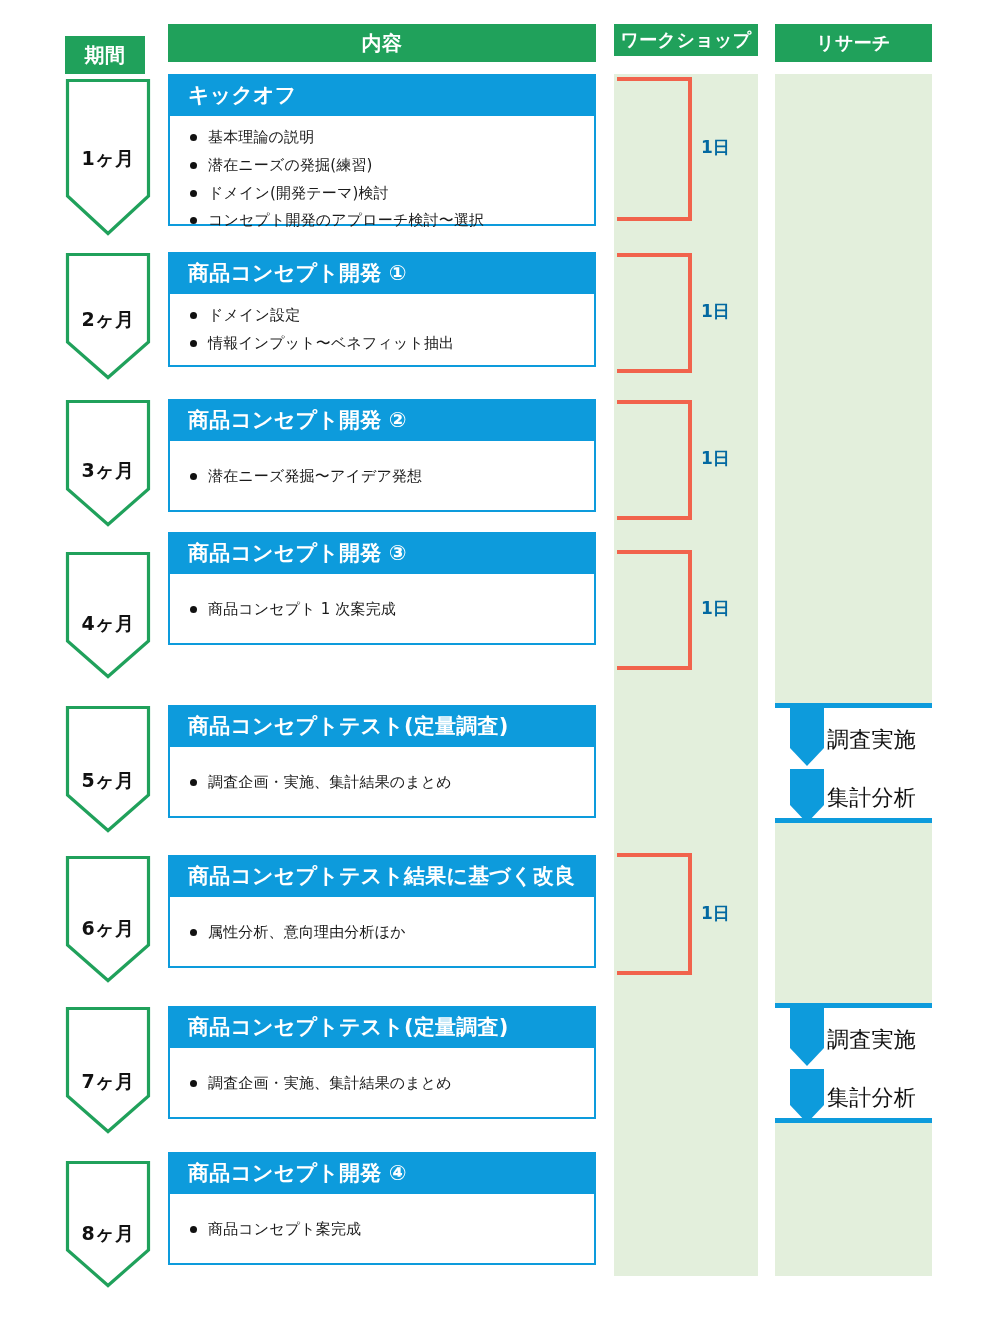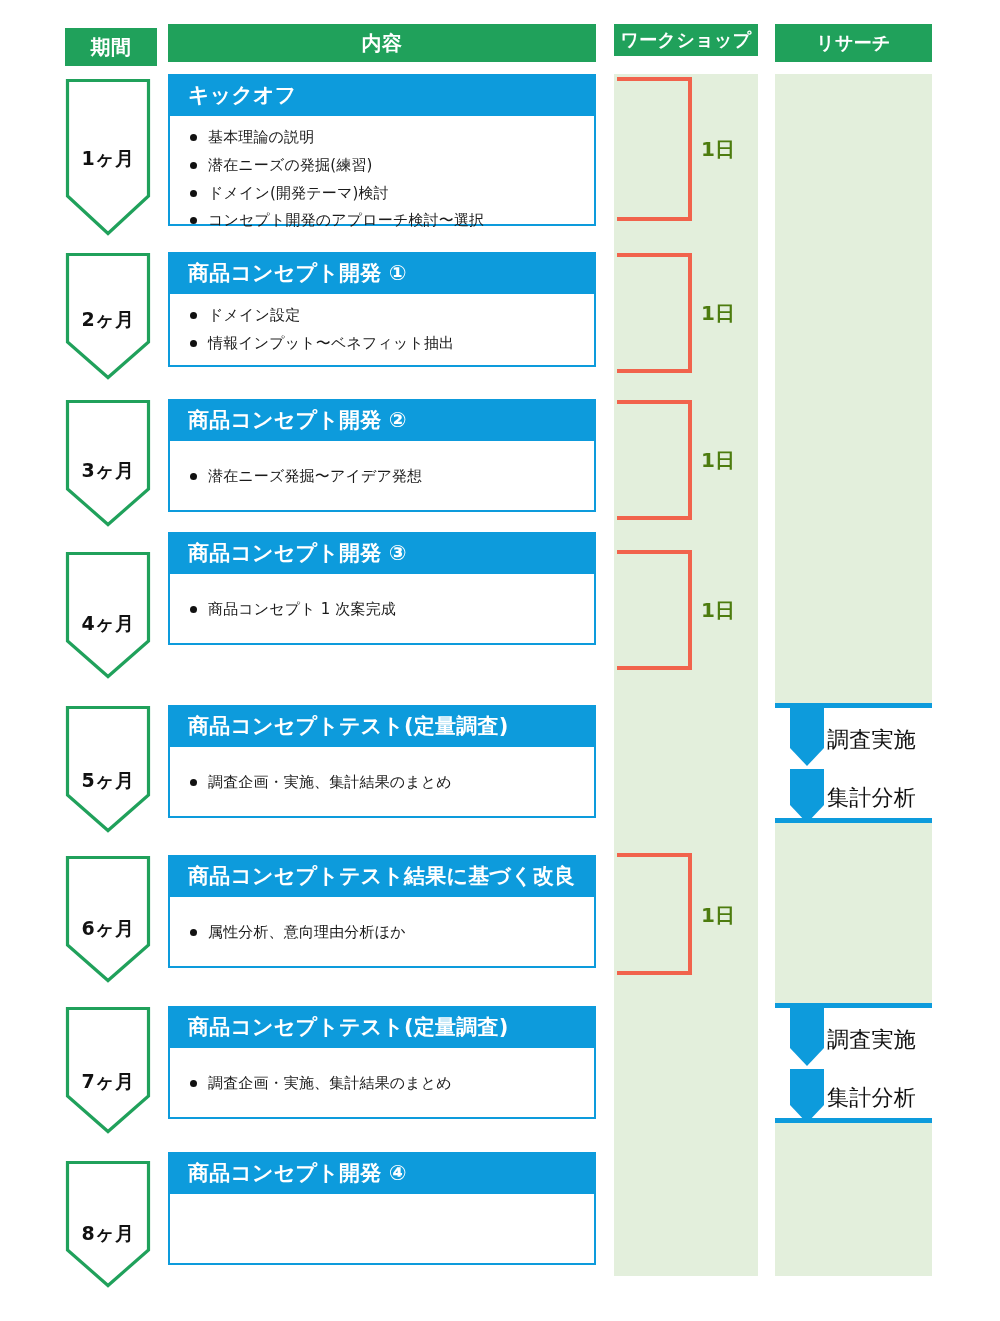--- a/index.html
+++ b/index.html
@@ -119,23 +119,23 @@
   .bracket .spine {
     position: absolute;
     background: #F1634C;
     width: 4px;
     top: 0;
     bottom: 0;
     right: 0;
   }
   .day-label {
     position: absolute;
-    font-size: 20px;
+    font-size: 17px;
     font-weight: 700;
-    color: #4d7c0f;
+    color: #0369a1;
     line-height: 1;
     white-space: nowrap;
   }
 
   
   .res-band { background: #ffffff; }
   .res-rule {
     position: absolute;
     background: #0D9BDC;
     height: 5px;
@@ -149,21 +149,21 @@
     line-height: 1;
     white-space: nowrap;
     letter-spacing: 0.01em;
   }
 </style>
 </head>
 <body>
 
 <div id="stage">
 
-  <div class="abs col-head h-kikan" style="left:65px; top:28px; width:92px; height:38px;">
+  <div class="abs col-head h-kikan" style="left:65px; top:36px; width:80px; height:38px;">
     <span>期間</span>
   </div>
 
   <div class="abs col-head h-naiyou" style="left:168px; top:24px; width:428px; height:38px;text-align:center;">
     <span>内容</span>
   </div>
 
   <div class="abs col-head h-ws" style="left:614px; top:24px; width:144px; height:32px;">
     <span>ワークショップ</span>
   </div>
@@ -294,20 +294,25 @@
     <div class="card-title">商品コンセプトテスト(定量調査)</div>
     <div class="card-body single">
       <ul>
         <li>調査企画・実施、集計結果のまとめ</li>
       </ul>
     </div>
   </div>
 
   <div class="abs card" style="left:168px; top:1152px; width:428px; height:113px;">
     <div class="card-title">商品コンセプト開発 ④</div>
+    <div class="card-body single">
+      <ul>
+        <li>商品コンセプト案完成</li>
+      </ul>
+    </div>
   </div>
 
   <div class="bracket" style="left:617px; top:77px; width:75px; height:144px;">
     <div class="arm" style="left:0; top:0; right:0;"></div>
     <div class="arm" style="left:0; bottom:0; right:0;"></div>
     <div class="spine"></div>
   </div>
   <div class="day-label" style="left:701px; top:139px;">1日</div>
 
   <div class="bracket" style="left:617px; top:253px; width:75px; height:120px;">

